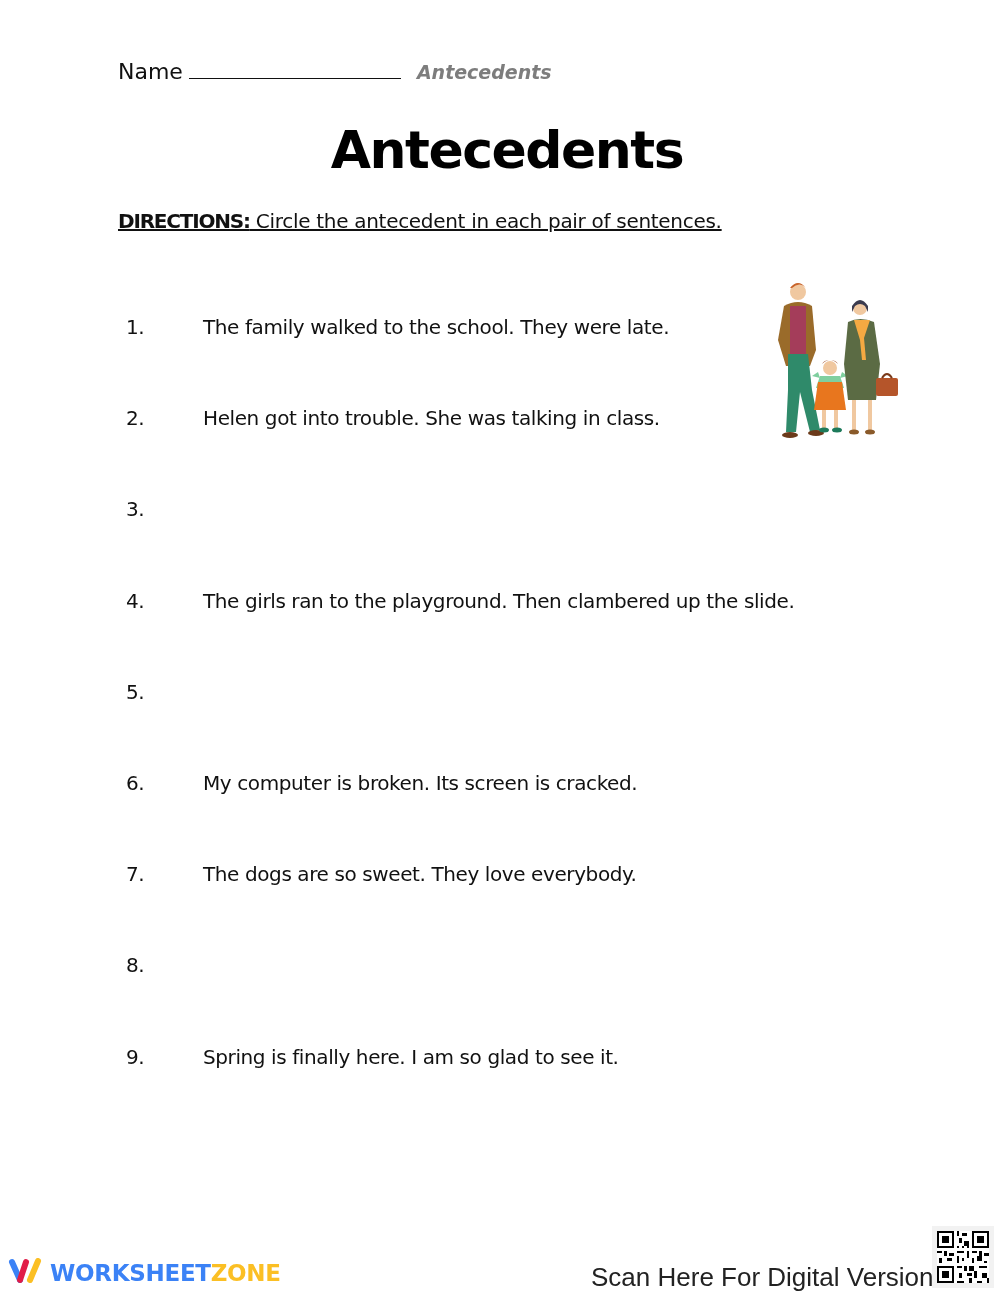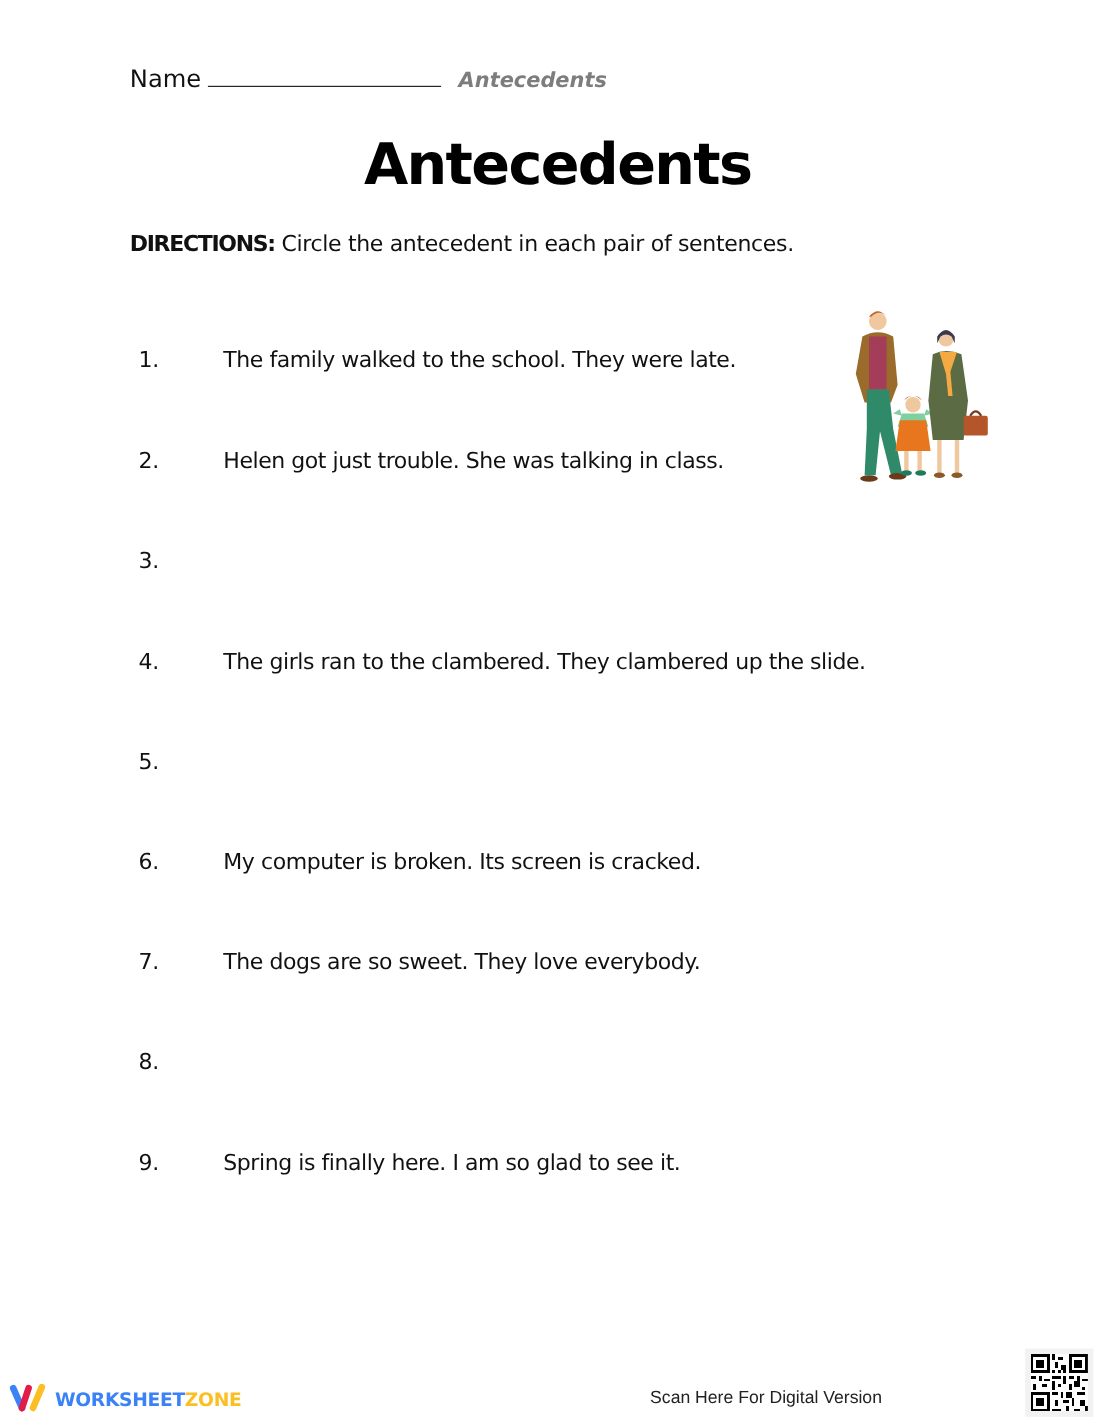--- a/index.html
+++ b/index.html
@@ -50,20 +50,21 @@
       font-size: 52px;
       letter-spacing: -1.5px;
       color: #000;
     }
     .directions {
       position: absolute;
       top: 209px;
       left: 118px;
       font-size: 20px;
       letter-spacing: -0.3px;
+      text-decoration: underline;
     }
     .directions-label {
       font-weight: bold;
       letter-spacing: -1.2px;
     }
     .questions {
       position: absolute;
       top: 315px;
       left: 126px;
       margin: 0;
@@ -91,32 +92,32 @@
     .footer-logo {
       position: absolute;
       top: 1258px;
       left: 8px;
       display: flex;
       align-items: center;
     }
     .logo-text {
       font-family: "DejaVu Sans", sans-serif;
       font-weight: bold;
-      font-size: 17px;
+      font-size: 23px;
       letter-spacing: -0.3px;
       margin-left: 8px;
     }
     .logo-worksheet { color: #3b82f6; }
     .logo-zone { color: #fbbf24; }
     .scan-text {
       position: absolute;
       top: 1262px;
       left: 591px;
       font-family: "Liberation Sans", sans-serif;
-      font-size: 16px;
+      font-size: 26px;
       color: #222;
     }
     .qr {
       position: absolute;
       top: 1226px;
       left: 932px;
       width: 62px;
       height: 62px;
       background: #f2f2f2;
       display: flex;
@@ -139,28 +140,28 @@
   <span class="directions-label">DIRECTIONS:</span><span> Circle the antecedent in each pair of sentences.</span>
 </div>
 
 <ol class="questions">
   <li class="question">
       <span class="q-num">1.</span>
       <span class="q-text">The family walked to the school. They were late.</span>
     </li>
   <li class="question">
       <span class="q-num">2.</span>
-      <span class="q-text">Helen got just trouble. She was talking in class.</span>
+      <span class="q-text">Helen got into trouble. She was talking in class.</span>
     </li>
   <li class="question">
       <span class="q-num">3.</span>
     </li>
   <li class="question">
       <span class="q-num">4.</span>
-      <span class="q-text">The girls ran to the clambered. They clambered up the slide.</span>
+      <span class="q-text">The girls ran to the playground. Then clambered up the slide.</span>
     </li>
   <li class="question">
       <span class="q-num">5.</span>
     </li>
   <li class="question">
       <span class="q-num">6.</span>
       <span class="q-text">My computer is broken. Its screen is cracked.</span>
     </li>
   <li class="question">
       <span class="q-num">7.</span>

